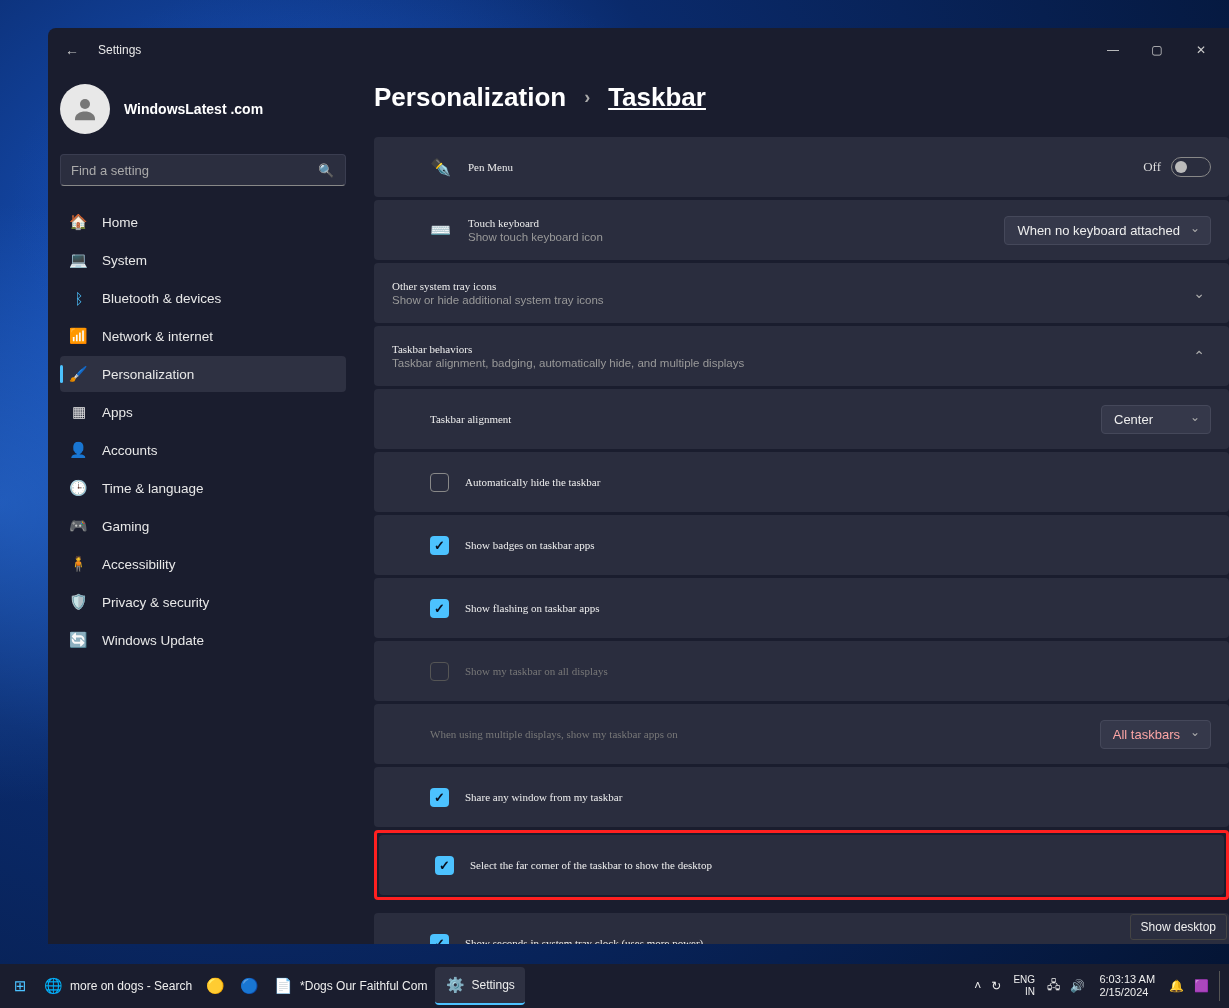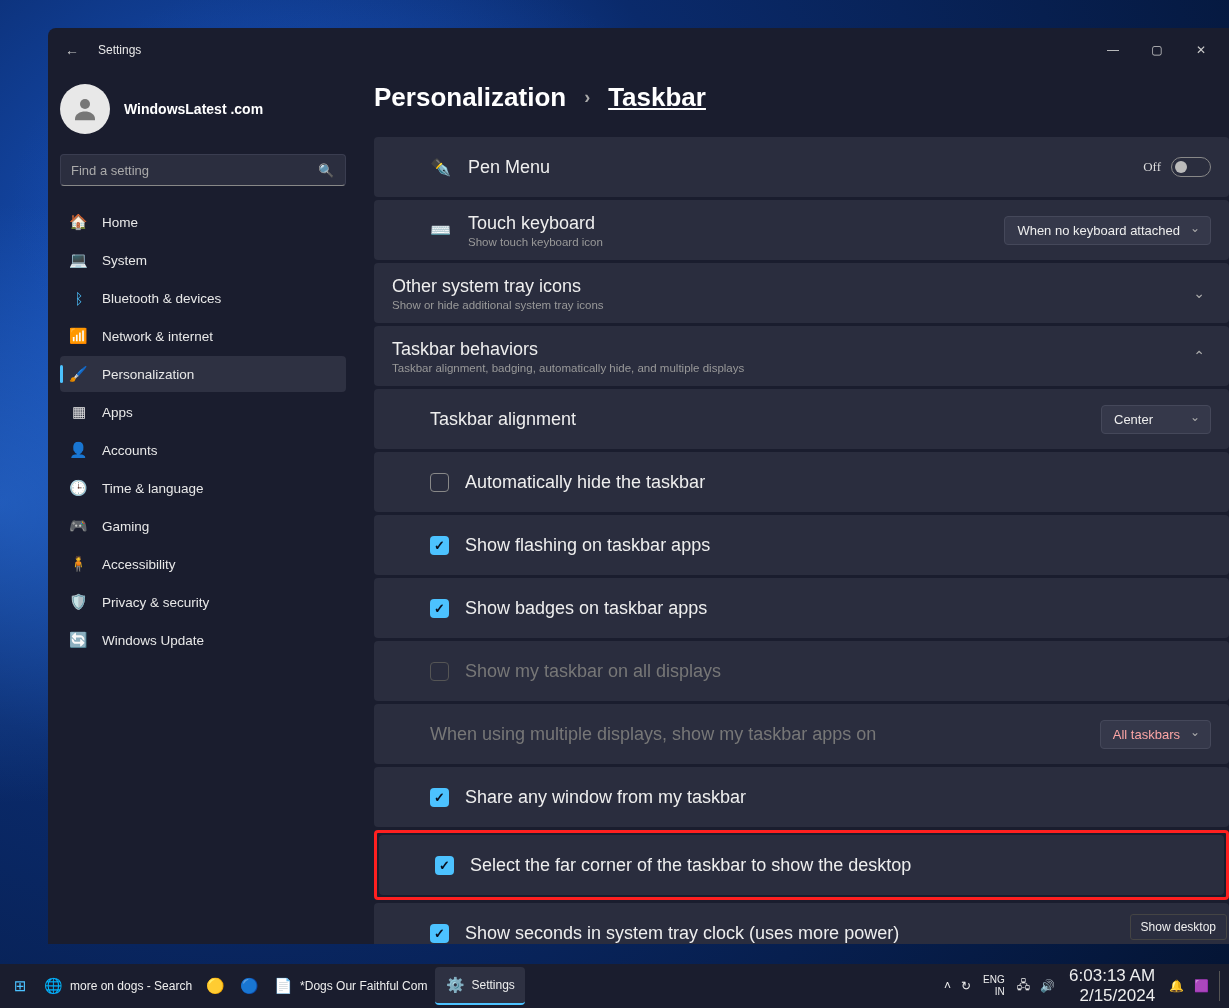--- a/index.html
+++ b/index.html
@@ -103,21 +103,21 @@
   display: flex;
   align-items: center;
   padding: 12px 18px;
   gap: 16px;
   min-height: 60px;
 }
 .row.indent { padding-left: 56px; }
 .row.indent2 { padding-left: 56px; }
 .row .ricon { width: 22px; display: flex; justify-content: center; color: #ddd; font-size: 17px; }
 .row .rtext { flex: 1; }
-.row .rtitle { font-size: 18px; color: #eee; }
+.row .rtitle { font-size: 11px; color: #eee; font-family: Liberation Serif, serif; }
 .row .rdesc { font-size: 11.5px; color: #999; margin-top: 2px; }
 .row .control { display: flex; align-items: center; gap: 10px; }
 .row.dimmed .rtitle, .row.dimmed .rdesc { color: #777; }
 .toggle {
   width: 40px; height: 20px; border-radius: 10px;
   border: 1px solid #888; background: #2a2d3e;
   position: relative;
 }
 .toggle::after {
   content: ""; position: absolute; left: 3px; top: 3px;
@@ -170,21 +170,21 @@
   font-size: 12px;
 }
 .tb-item {
   height: 38px; display: flex; align-items: center; justify-content: center;
   padding: 0 6px; border-radius: 4px; gap: 6px;
 }
 .tb-item.active { background: #2e3142; border-bottom: 2px solid #4cc2ff; padding: 0 10px; }
 .tb-icon { width: 20px; height: 20px; display: flex; align-items: center; justify-content: center; font-size: 15px; }
 .tb-spacer { flex: 1; }
 .tb-tray { display: flex; align-items: center; gap: 10px; }
-.tb-time { text-align: right; line-height: 1.2; font-size: 17px; padding: 0 4px; }
+.tb-time { line-height: 1.2; font-size: 11px; padding: 0 4px; }
 .tb-lang { text-align: right; line-height: 1.2; font-size: 10px; padding: 0 2px; }
 </style>
 </head>
 <body>
 <div class="bg-swirl"></div>
 
 <div class="window">
   <div class="titlebar">
     <div class="back">←</div>
     <div class="title">Settings</div>
@@ -317,28 +317,28 @@
       <div class="row indent2">
         <div class="checkbox unchecked"></div>
         <div class="rtext">
             <div class="rtitle">Automatically hide the taskbar</div>
           </div>
       </div>
 
       <div class="row indent2">
         <div class="checkbox checked"></div>
         <div class="rtext">
-            <div class="rtitle">Show flashing on taskbar apps</div>
+            <div class="rtitle">Show badges on taskbar apps</div>
           </div>
       </div>
 
       <div class="row indent2">
         <div class="checkbox checked"></div>
         <div class="rtext">
-            <div class="rtitle">Show badges on taskbar apps</div>
+            <div class="rtitle">Show flashing on taskbar apps</div>
           </div>
       </div>
 
       <div class="row indent2 dimmed">
         <div class="checkbox dim"></div>
         <div class="rtext">
             <div class="rtitle">Show my taskbar on all displays</div>
           </div>
       </div>
 
@@ -360,21 +360,21 @@
 
       <div class="highlight-box">
         <div class="row indent2">
           <div class="checkbox checked"></div>
           <div class="rtext">
               <div class="rtitle">Select the far corner of the taskbar to show the desktop</div>
             </div>
         </div>
       </div>
 
-      <div class="row indent2" style="margin-top:3px">
+      <div class="row indent2" style="margin-top:13px">
         <div class="checkbox checked"></div>
         <div class="rtext">
             <div class="rtitle">Show seconds in system tray clock (uses more power)</div>
           </div>
       </div>
 
     </div>
   </div>
 </div>
 

